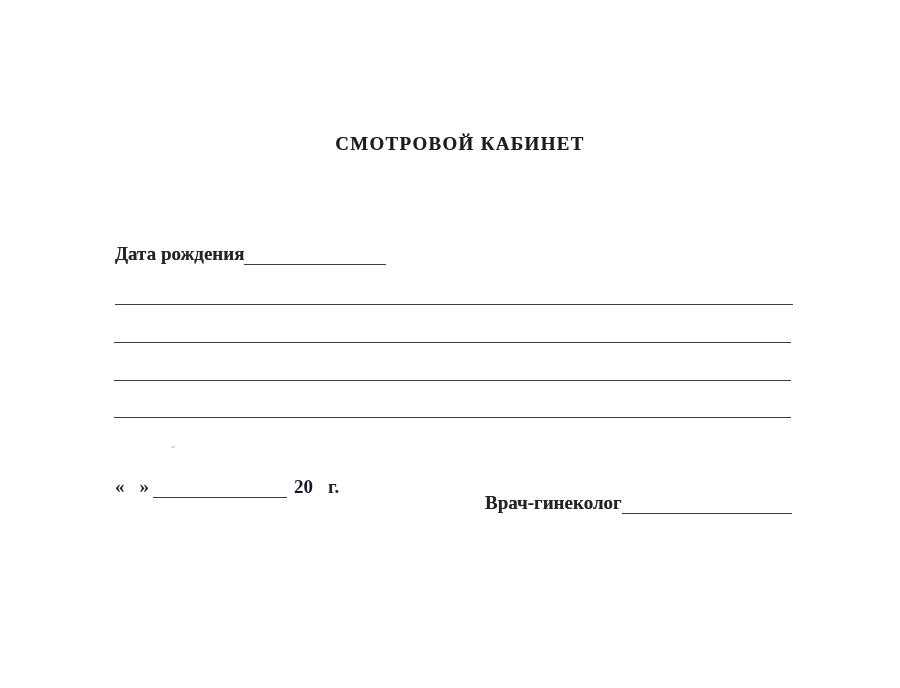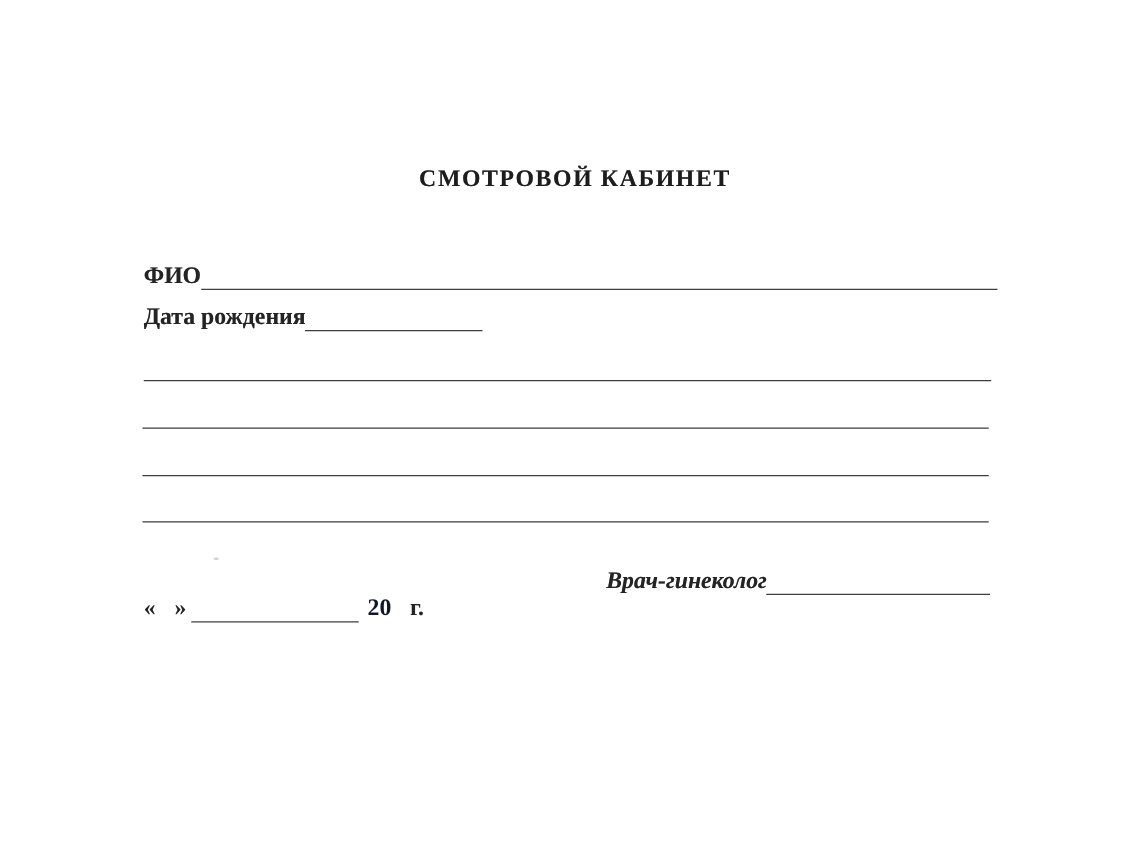--- a/index.html
+++ b/index.html
@@ -98,33 +98,29 @@
     margin-left: 7px;
     color: #0f172a;
   }
   .footer-date .year-suffix {
     font-size: 19px;
     font-weight: bold;
     line-height: 23px;
     margin-left: 15px;
     color: #242424;
   }
-  .doctor-row { top: 452px; left: 485px; width: 307px; font-style: italic; }
+  .doctor-row { top: 490px; left: 485px; width: 307px; }
 </style>
 </head>
 <body>
 
 <div class="scan-page">
 
   <h1 class="form-title">СМОТРОВОЙ КАБИНЕТ</h1>
 
-  <div class="field-row fio-row">
-    <span class="field-label">ФИО</span>
-    <span class="write-line"></span>
-  </div>
 
   <div class="field-row dob-row">
     <span class="field-label">Дата рождения</span>
     <span class="write-line"></span>
   </div>
 
   <div class="field-row conclusion-row">
     <span class="write-line"></span>
   </div>
 

